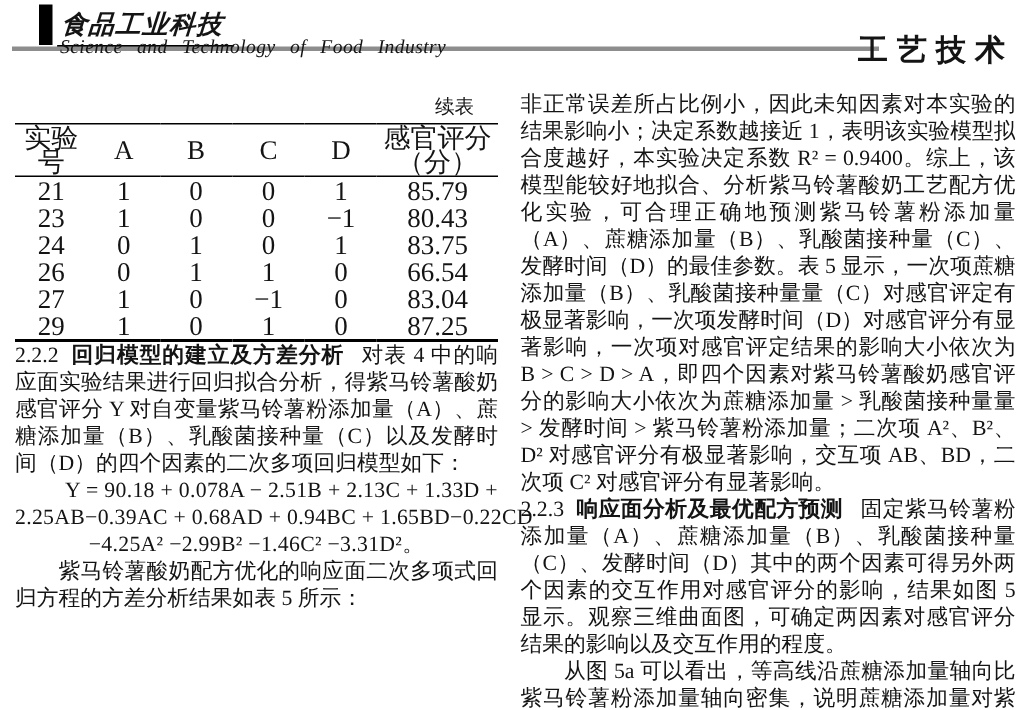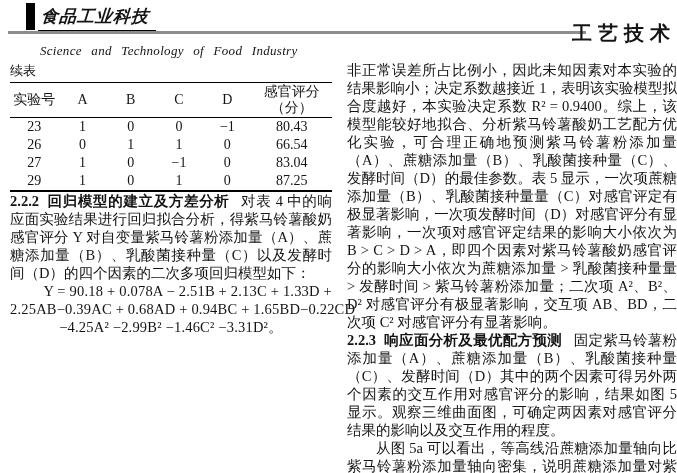--- a/index.html
+++ b/index.html
@@ -18,52 +18,52 @@
   .logo-text {
     display:inline-block;
     font-size:17px; font-weight:bold; font-style:italic;
     letter-spacing:1px;
     padding:2px 8px 2px 2px;
     border-bottom:2.5px solid #000;
     transform:skewX(-4deg);
   }
   .page-rule { position:absolute; left:8px; top:31px; width:578px; height:2.5px; background:#8d8d8d; }
   .journal-en {
-    position:absolute; left:40px; top:43px;
+    position:absolute; left:40px; top:23px;
     font-style:italic; font-size:13px; word-spacing:6px; letter-spacing:0.3px;
   }
   .section-label {
     position:absolute; right:1px; top:20px;
     font-size:20px; font-weight:bold; letter-spacing:6px;
     font-family:"Liberation Sans","DejaVu Sans",sans-serif;
   }
   
   .columns {
     position:absolute; top:58px; left:10px;
     display:flex; gap:15px;
   }
   .col { width:322px; font-size:14.5px; line-height:18px; text-align:justify; }
   .col-right { width:330px; margin-top:3px; }
   .para { margin:0; }
   .indent { text-indent:2em; }
-  .sec-num { font-weight:bold; }
+  .sec-num { font-weight:normal; }
   .sec-title { font-weight:bold; margin-left:0.55em; }
   .sec-body { margin-left:0.8em; }
   
   .table-note {
     font-size:13px; line-height:16px;
-    text-align:left; padding-right:16px;
+    text-align:right; padding-right:16px;
     margin:5px 0 3px 0;
   }
   .data-table {
     width:100%;
     border-collapse:collapse;
     border-top:1.5px solid #000;
     border-bottom:2.5px solid #000;
-    font-size:14px;
+    font-size:18px;
   }
   .data-table thead tr { border-bottom:1.5px solid #000; }
   .data-table th {
     font-weight:normal; text-align:center;
     line-height:16px; padding:1px 0; vertical-align:middle;
   }
   .data-table td { text-align:center; line-height:18px; padding:0; }
   .data-table th:nth-child(1), .data-table td:nth-child(1) { width:15%; }
   .data-table th:nth-child(2), .data-table td:nth-child(2) { width:15%; }
   .data-table th:nth-child(3), .data-table td:nth-child(3) { width:15%; }
@@ -101,26 +101,42 @@
             <th>实验号</th>
             <th>A</th>
             <th>B</th>
             <th>C</th>
             <th>D</th>
             <th>感官评分（分）</th>
           </tr>
         </thead>
         <tbody>
             <tr>
+              <td>21</td>
+              <td>1</td>
+              <td>0</td>
+              <td>0</td>
+              <td>1</td>
+              <td>85.79</td>
+            </tr>
+            <tr>
               <td>23</td>
               <td>1</td>
               <td>0</td>
               <td>0</td>
               <td>−1</td>
               <td>80.43</td>
+            </tr>
+            <tr>
+              <td>24</td>
+              <td>0</td>
+              <td>1</td>
+              <td>0</td>
+              <td>1</td>
+              <td>83.75</td>
             </tr>
             <tr>
               <td>26</td>
               <td>0</td>
               <td>1</td>
               <td>1</td>
               <td>0</td>
               <td>66.54</td>
             </tr>
             <tr>
@@ -143,20 +159,21 @@
       </table>
 
       <p class="para"><span class="sec-num">2.2.2</span><span class="sec-title">回归模型的建立及方差分析</span><span class="sec-body">对表 4 中的响应面实验结果进行回归拟合分析，得紫马铃薯酸奶感官评分 Y 对自变量紫马铃薯粉添加量（A）、蔗糖添加量（B）、乳酸菌接种量（C）以及发酵时间（D）的四个因素的二次多项回归模型如下：</span></p>
 
       <div class="formula">
         <div class="formula-line formula-indent">Y = 90.18 + 0.078A − 2.51B + 2.13C + 1.33D +</div>
         <div class="formula-line">2.25AB−0.39AC + 0.68AD + 0.94BC + 1.65BD−0.22CD</div>
         <div class="formula-line">−4.25A² −2.99B² −1.46C² −3.31D²。</div>
       </div>
 
+      <p class="para indent">紫马铃薯酸奶配方优化的响应面二次多项式回归方程的方差分析结果如表 5 所示：</p>
     </div>
 
     <div class="col col-right">
       <p class="para">非正常误差所占比例小，因此未知因素对本实验的结果影响小；决定系数越接近 1，表明该实验模型拟合度越好，本实验决定系数 R² = 0.9400。综上，该模型能较好地拟合、分析紫马铃薯酸奶工艺配方优化实验，可合理正确地预测紫马铃薯粉添加量（A）、蔗糖添加量（B）、乳酸菌接种量（C）、发酵时间（D）的最佳参数。表 5 显示，一次项蔗糖添加量（B）、乳酸菌接种量量（C）对感官评定有极显著影响，一次项发酵时间（D）对感官评分有显著影响，一次项对感官评定结果的影响大小依次为 B &gt; C &gt; D &gt; A，即四个因素对紫马铃薯酸奶感官评分的影响大小依次为蔗糖添加量 &gt; 乳酸菌接种量量 &gt; 发酵时间 &gt; 紫马铃薯粉添加量；二次项 A²、B²、D² 对感官评分有极显著影响，交互项 AB、BD，二次项 C² 对感官评分有显著影响。</p>
 
       <p class="para"><span class="sec-num">2.2.3</span><span class="sec-title">响应面分析及最优配方预测</span><span class="sec-body">固定紫马铃薯粉添加量（A）、蔗糖添加量（B）、乳酸菌接种量（C）、发酵时间（D）其中的两个因素可得另外两个因素的交互作用对感官评分的影响，结果如图 5 显示。观察三维曲面图，可确定两因素对感官评分结果的影响以及交互作用的程度。</span></p>
 
       <p class="para indent">从图 5a 可以看出，等高线沿蔗糖添加量轴向比紫马铃薯粉添加量轴向密集，说明蔗糖添加量对紫马铃薯酸奶感官评分的影响比紫马铃薯粉添加量</p>
     </div>
 

